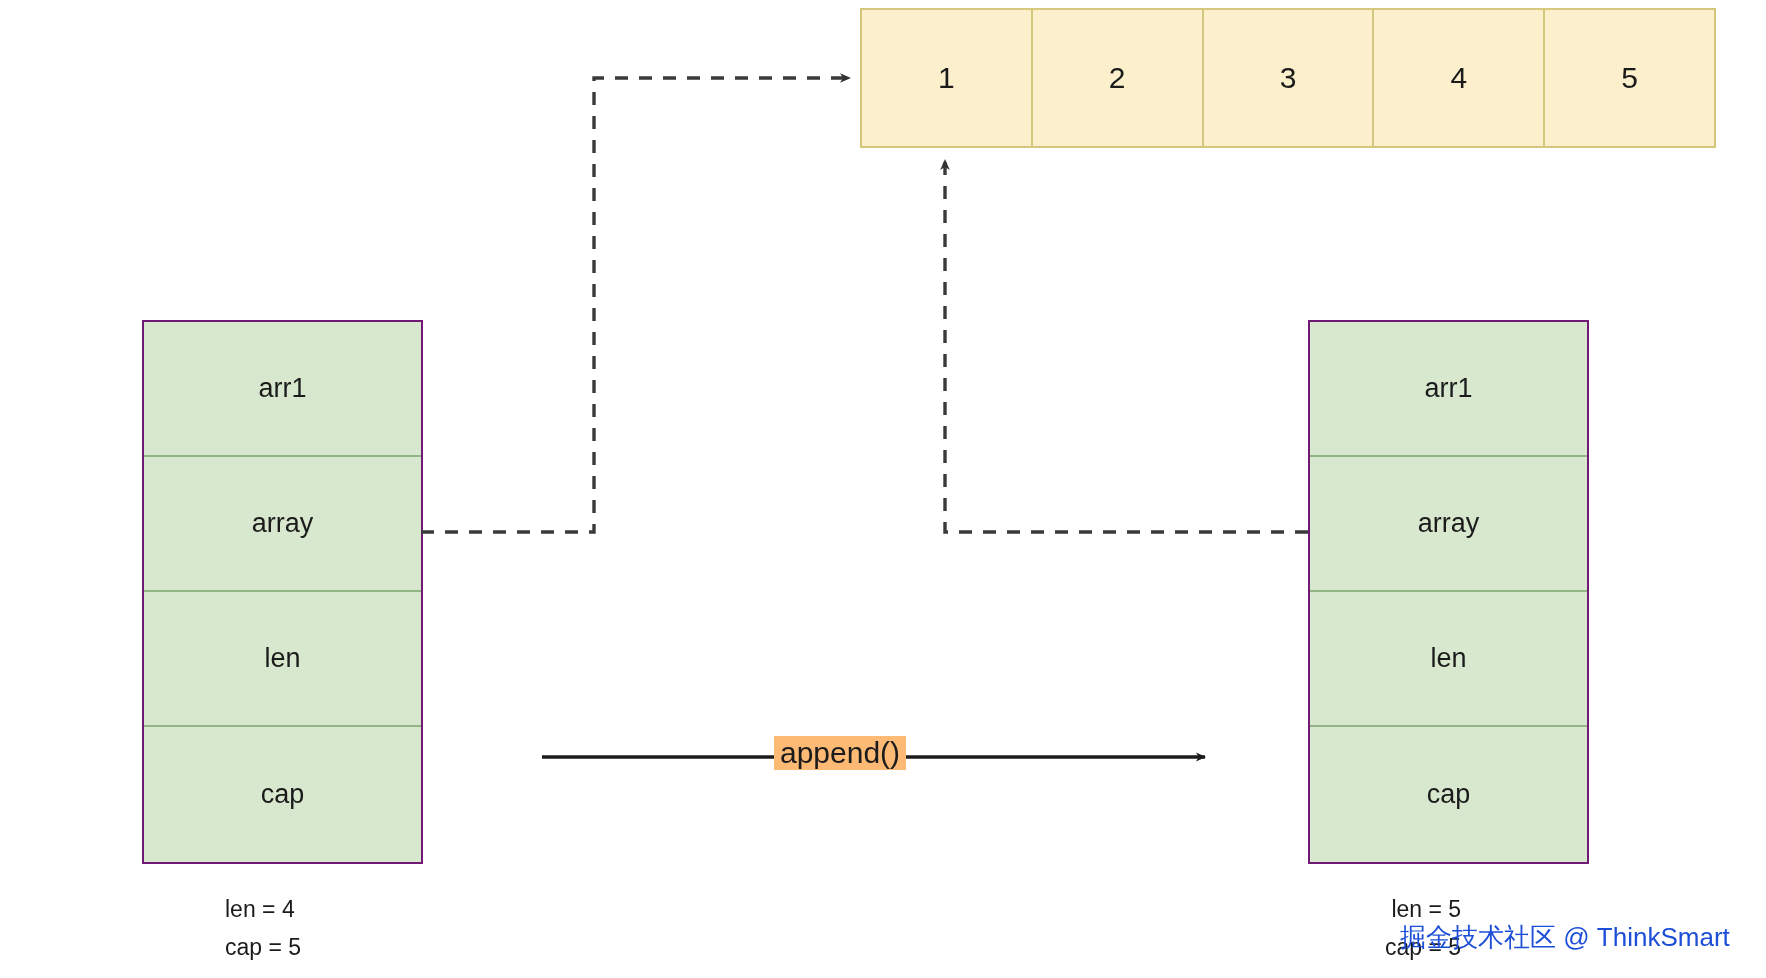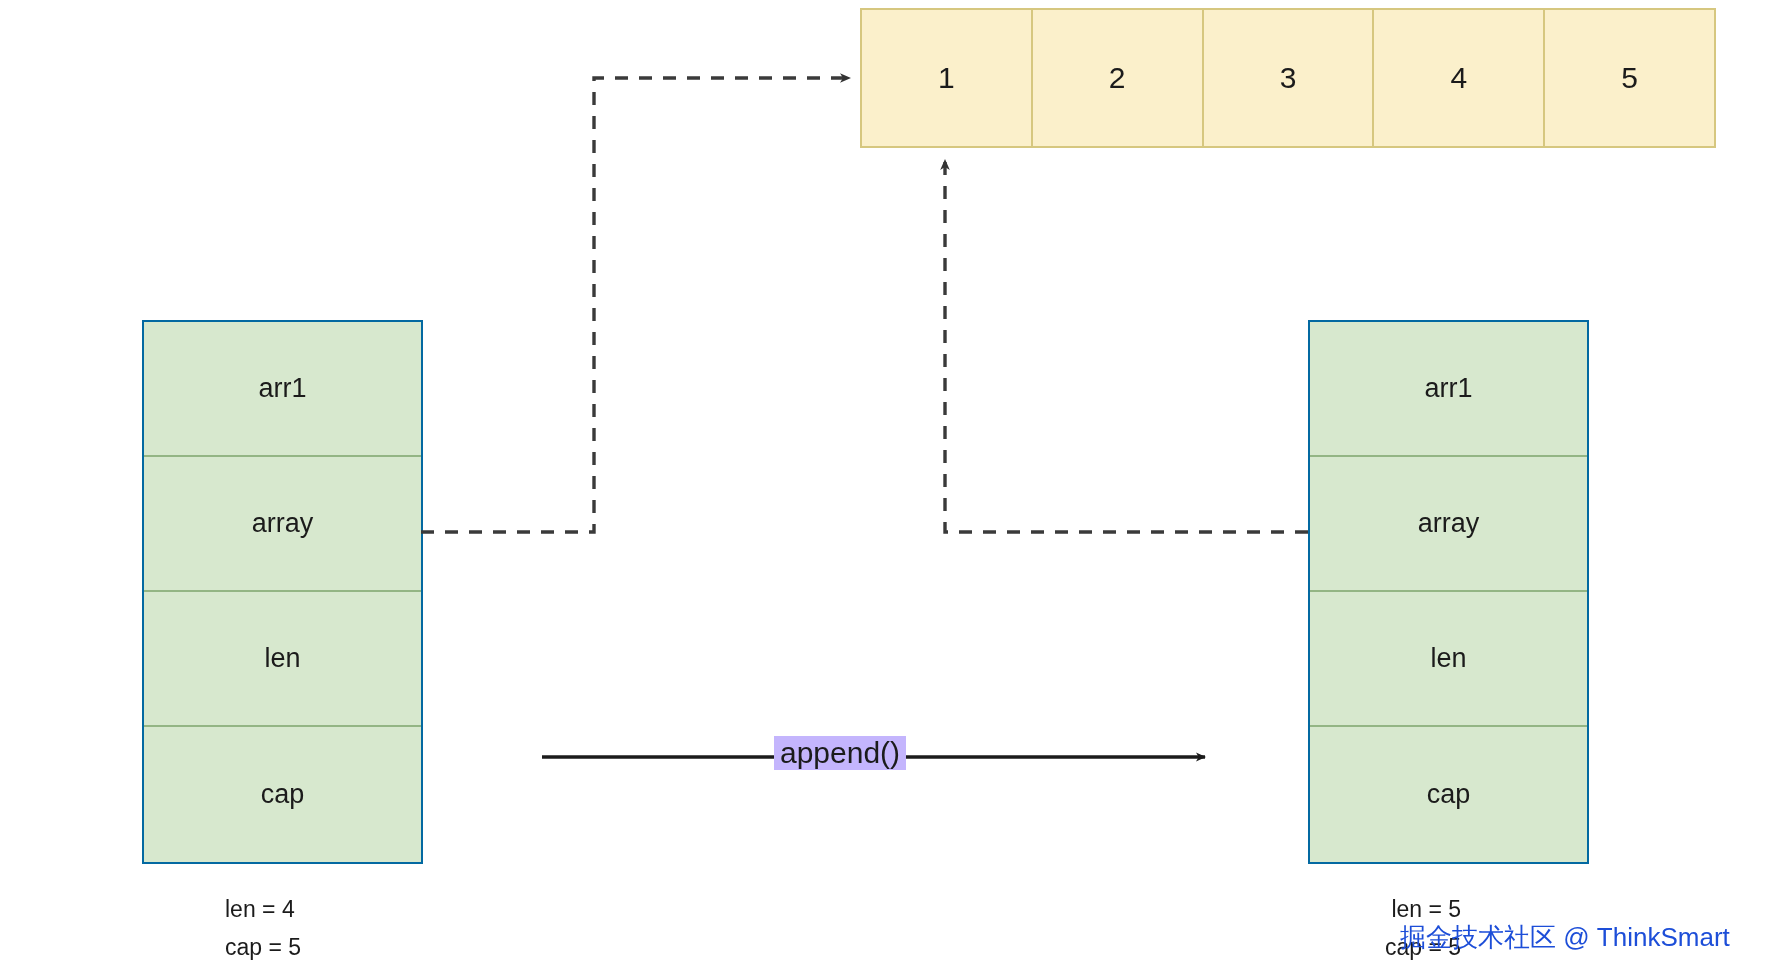--- a/index.html
+++ b/index.html
@@ -40,21 +40,21 @@
     font-size: 30px;
     color: #1b1b1b;
     font-family: "Liberation Sans", sans-serif;
   }
   .array-cell:last-child { border-right: none; }
 
   
   .struct {
     position: absolute;
     width: 281px;
-    border: 2px solid #0369a1;
+    border: 2px solid #701a75;
     box-sizing: border-box;
     background: #D7E8CE;
   }
   .struct-left  { left: 142px; top: 320px; }
   .struct-right { left: 1308px; top: 320px; }
   .struct-row {
     height: 135px;
     display: flex;
     align-items: center;
     justify-content: center;
@@ -87,21 +87,21 @@
     pointer-events: none;
   }
 
   
   .append-label {
     position: absolute;
     left: 774px;
     top: 736px;
     font-size: 30px;
     color: #1b1b1b;
-    background: #c4b5fd;
+    background: #fdba74;
     padding: 0 6px;
     font-family: "Liberation Sans", sans-serif;
   }
 
   
   .watermark {
     position: absolute;
     left: 1400px;
     top: 920px;
     font-size: 26px;

